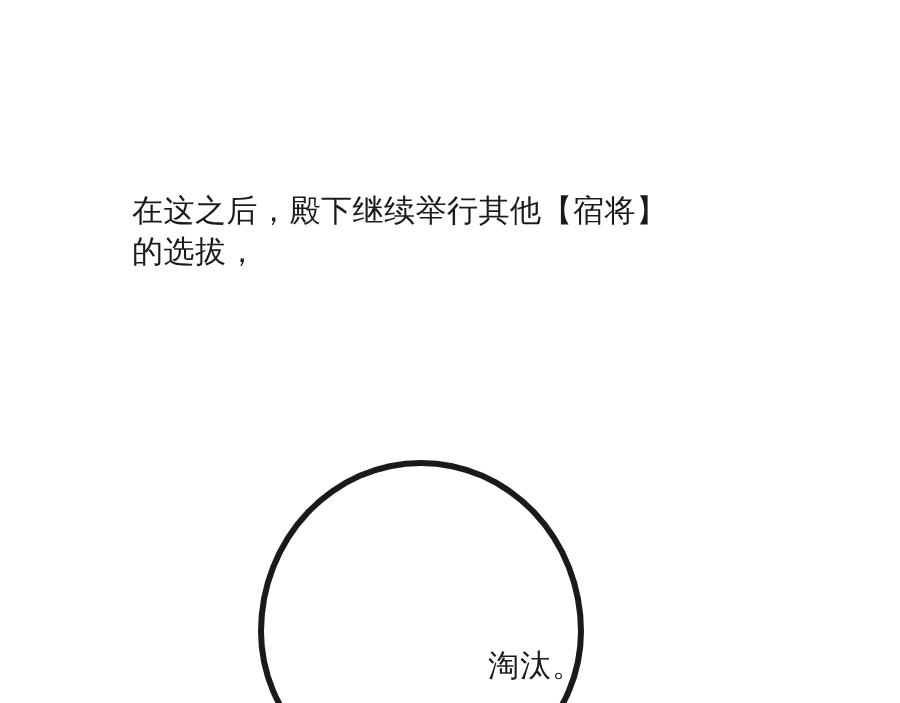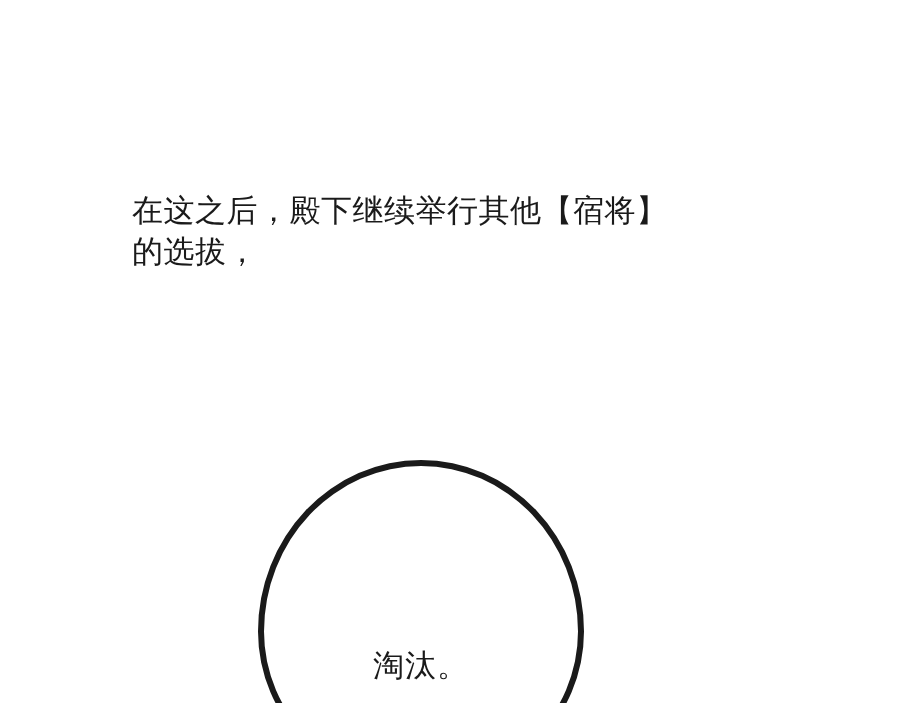--- a/index.html
+++ b/index.html
@@ -37,21 +37,21 @@
     border: 6px solid #1a1a1a;
     border-radius: 50% 50% 50% 50% / 52% 52% 48% 48%;
     background: #ffffff;
     box-sizing: border-box;
   }
   .bubble-text {
     position: absolute;
     left: 258px;
     top: 645px;
     width: 326px;
-    text-align: center;
+    text-align: right;
     font-size: 31px;
     line-height: 1.3;
     color: #1a1a1a;
     font-weight: 500;
     letter-spacing: 1px;
   }
 </style>
 </head>
 <body>
 

